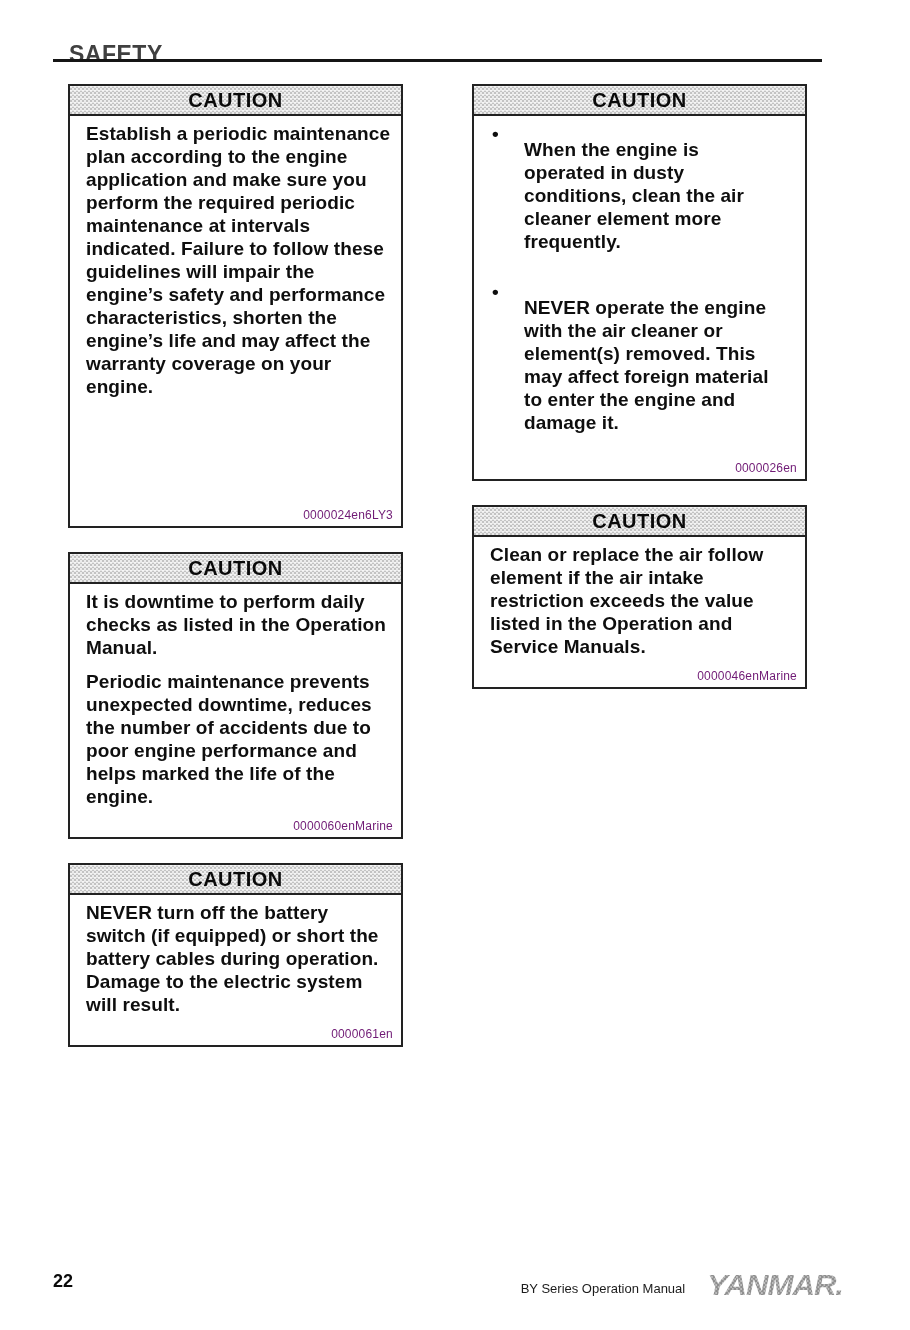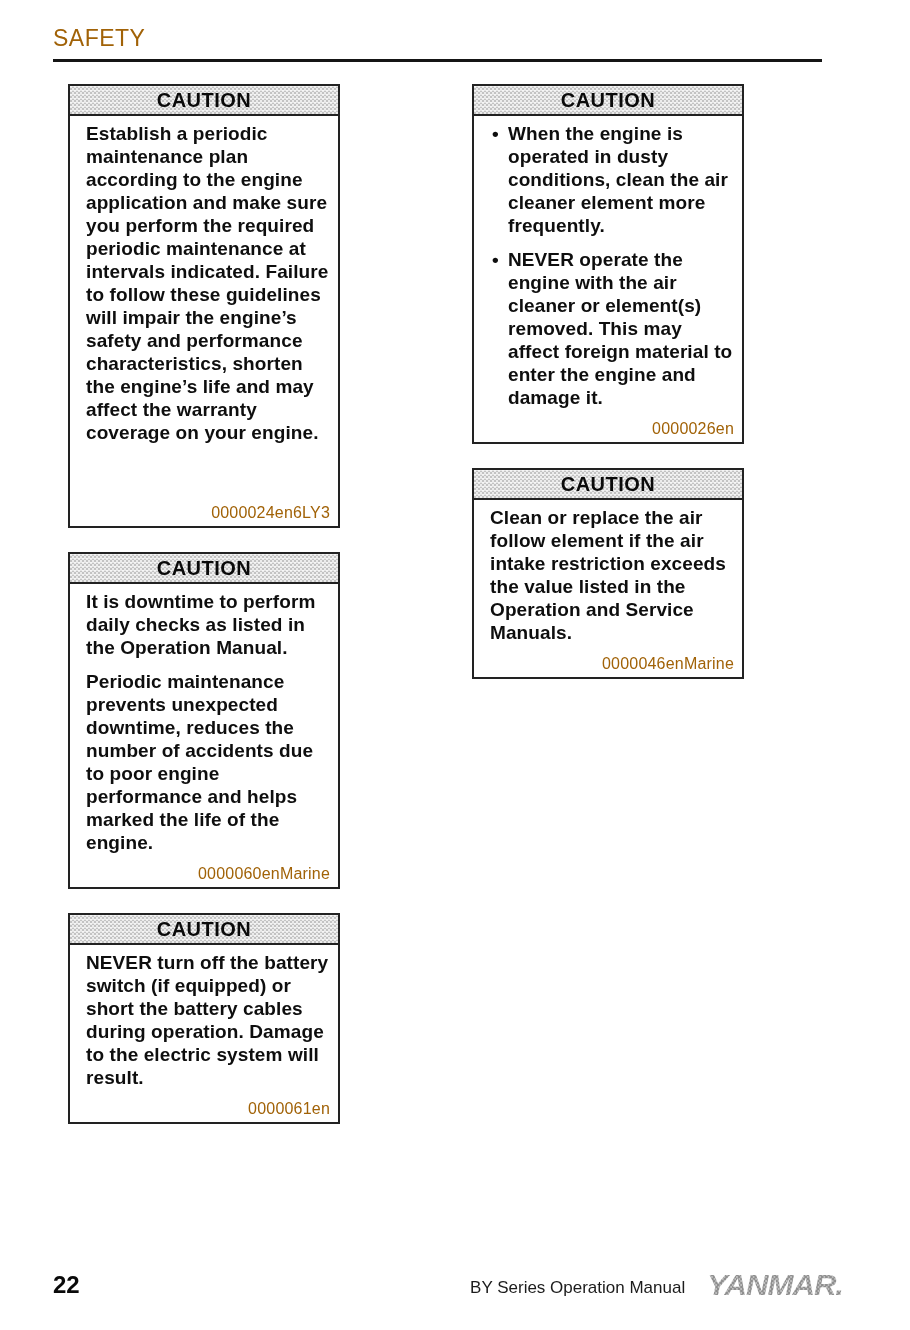--- a/index.html
+++ b/index.html
@@ -3,28 +3,28 @@
 <meta charset="utf-8">
 <style>
   html,body{margin:0;padding:0;}
   body{
     width:910px;height:1330px;position:relative;background:#ffffff;
     font-family:"Liberation Sans",sans-serif;color:#111;
     -webkit-font-smoothing:antialiased;
   }
   
   .page-title{
-    position:absolute;left:53px;top:25px;margin:0;
-    font-size:23px;font-weight:normal;letter-spacing:.5px;color:#a16207;
+    position:absolute;left:53px;top:25px;margin:16px;
+    font-size:23px;font-weight:bold;letter-spacing:.5px;color:#404040;
   }
   .title-rule{
     position:absolute;left:53px;top:59px;width:769px;height:3px;background:#151515;
   }
   
-  .col{position:absolute;top:84px;width:272px;display:flex;flex-direction:column;}
+  .col{position:absolute;top:84px;width:335px;display:flex;flex-direction:column;}
   .col-left{left:68px;}
   .col-right{left:472px;}
   
   .caution-box{
     border:2px solid #222;background:#fff;box-sizing:border-box;
     display:flex;flex-direction:column;margin-bottom:24px;
   }
   .caution-header{
     height:30px;box-sizing:border-box;border-bottom:2px solid #222;
     display:flex;align-items:center;justify-content:center;
@@ -42,34 +42,34 @@
   }
   .caution-body p{
     margin:0 0 11px 0;font-size:19px;line-height:23px;font-weight:bold;color:#0e0e0e;
     letter-spacing:.1px;
   }
   .bullet-item{display:flex;margin:0 0 11px 0;}
   .bullet-item .bullet{
     flex:0 0 18px;font-size:19px;line-height:23px;font-weight:bold;color:#0e0e0e;
     text-align:left;padding-left:2px;box-sizing:border-box;
   }
-  .bullet-item p{margin:0;flex:1;}
+  .bullet-item p{margin:16px;flex:1;}
   .doc-code{
     margin-top:auto;align-self:flex-end;
-    font-size:16px;font-weight:normal;color:#a16207;letter-spacing:.2px;
+    font-size:12px;font-weight:normal;color:#701a75;letter-spacing:.2px;
   }
   
   .page-number{
-    position:absolute;left:53px;top:1271px;font-size:24px;font-weight:bold;color:#0a0a0a;
+    position:absolute;left:53px;top:1271px;font-size:18px;font-weight:bold;color:#0a0a0a;
   }
   .footer-right{
     position:absolute;top:1268px;right:72px;display:flex;align-items:center;
   }
   .manual-title{
-    font-size:17px;font-weight:normal;color:#1c1c1c;margin-right:22px;
+    font-size:13px;font-weight:normal;color:#1c1c1c;margin-right:22px;
     position:relative;top:3px;
   }
   .brand-logo{
     font-size:30px;font-style:italic;font-weight:bold;letter-spacing:-1px;
     color:#9a9a9a;transform:scaleX(1.04);transform-origin:left center;
     background:repeating-conic-gradient(#8f8f8f 0% 25%, #bdbdbd 0% 50%);
     background-size:4px 4px;
     -webkit-background-clip:text;background-clip:text;
     -webkit-text-fill-color:transparent;
   }

